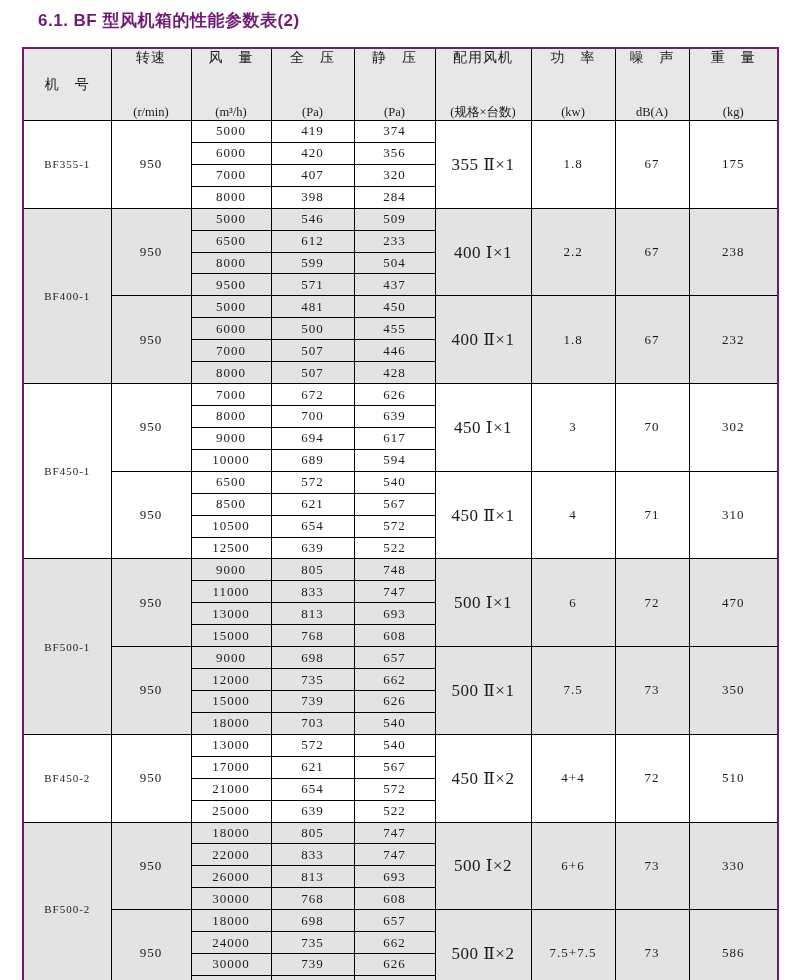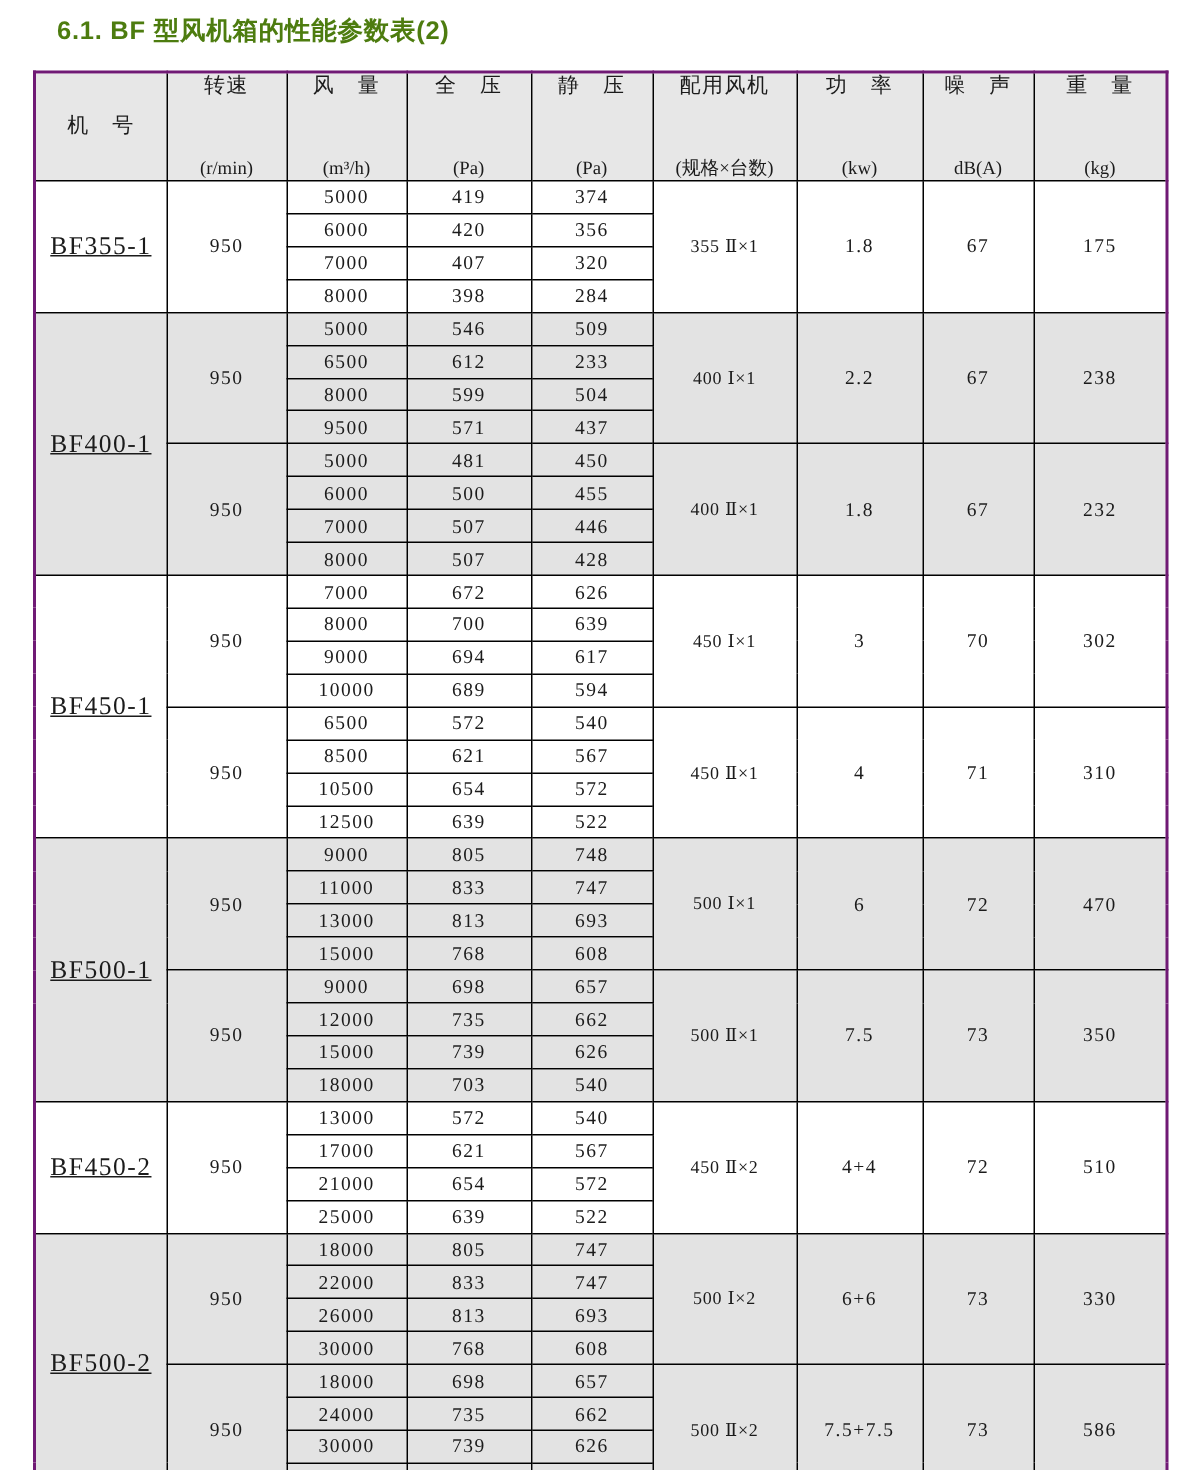--- a/index.html
+++ b/index.html
@@ -18,21 +18,21 @@
     font-family: "Liberation Serif", "DejaVu Serif", serif;
     color: #1b1b1b;
   }
   #title {
     position: absolute;
     left: 38px;
     top: 9px;
     font-family: "Liberation Sans", "DejaVu Sans", sans-serif;
     font-size: 17px;
     font-weight: bold;
-    color: #4d7c0f;
+    color: #701a75;
     letter-spacing: 0.5px;
     white-space: pre;
   }
   table#spec {
     position: absolute;
     left: 22px;
     top: 47px;
     border-collapse: collapse;
     table-layout: fixed;
     width: 755px;
@@ -58,26 +58,25 @@
     font-size: 12.5px;
     line-height: 15px;
     white-space: pre;
     margin-top: 39px;
   }
   .num {
     font-size: 13px;
     letter-spacing: 1px;
   }
   .model {
+    font-size: 11px;
+    letter-spacing: 1px;
+  }
+  .fan {
     font-size: 17px;
-    letter-spacing: 1px;
-    text-decoration: underline;
-  }
-  .fan {
-    font-size: 12px;
     letter-spacing: 0.5px;
     white-space: pre;
   }
   .shaded { background: #e3e3e3; }
   .hdr-bg  { background: #e7e7e7; }
 </style>
 </head>
 <body>
 
 <div id="page">

